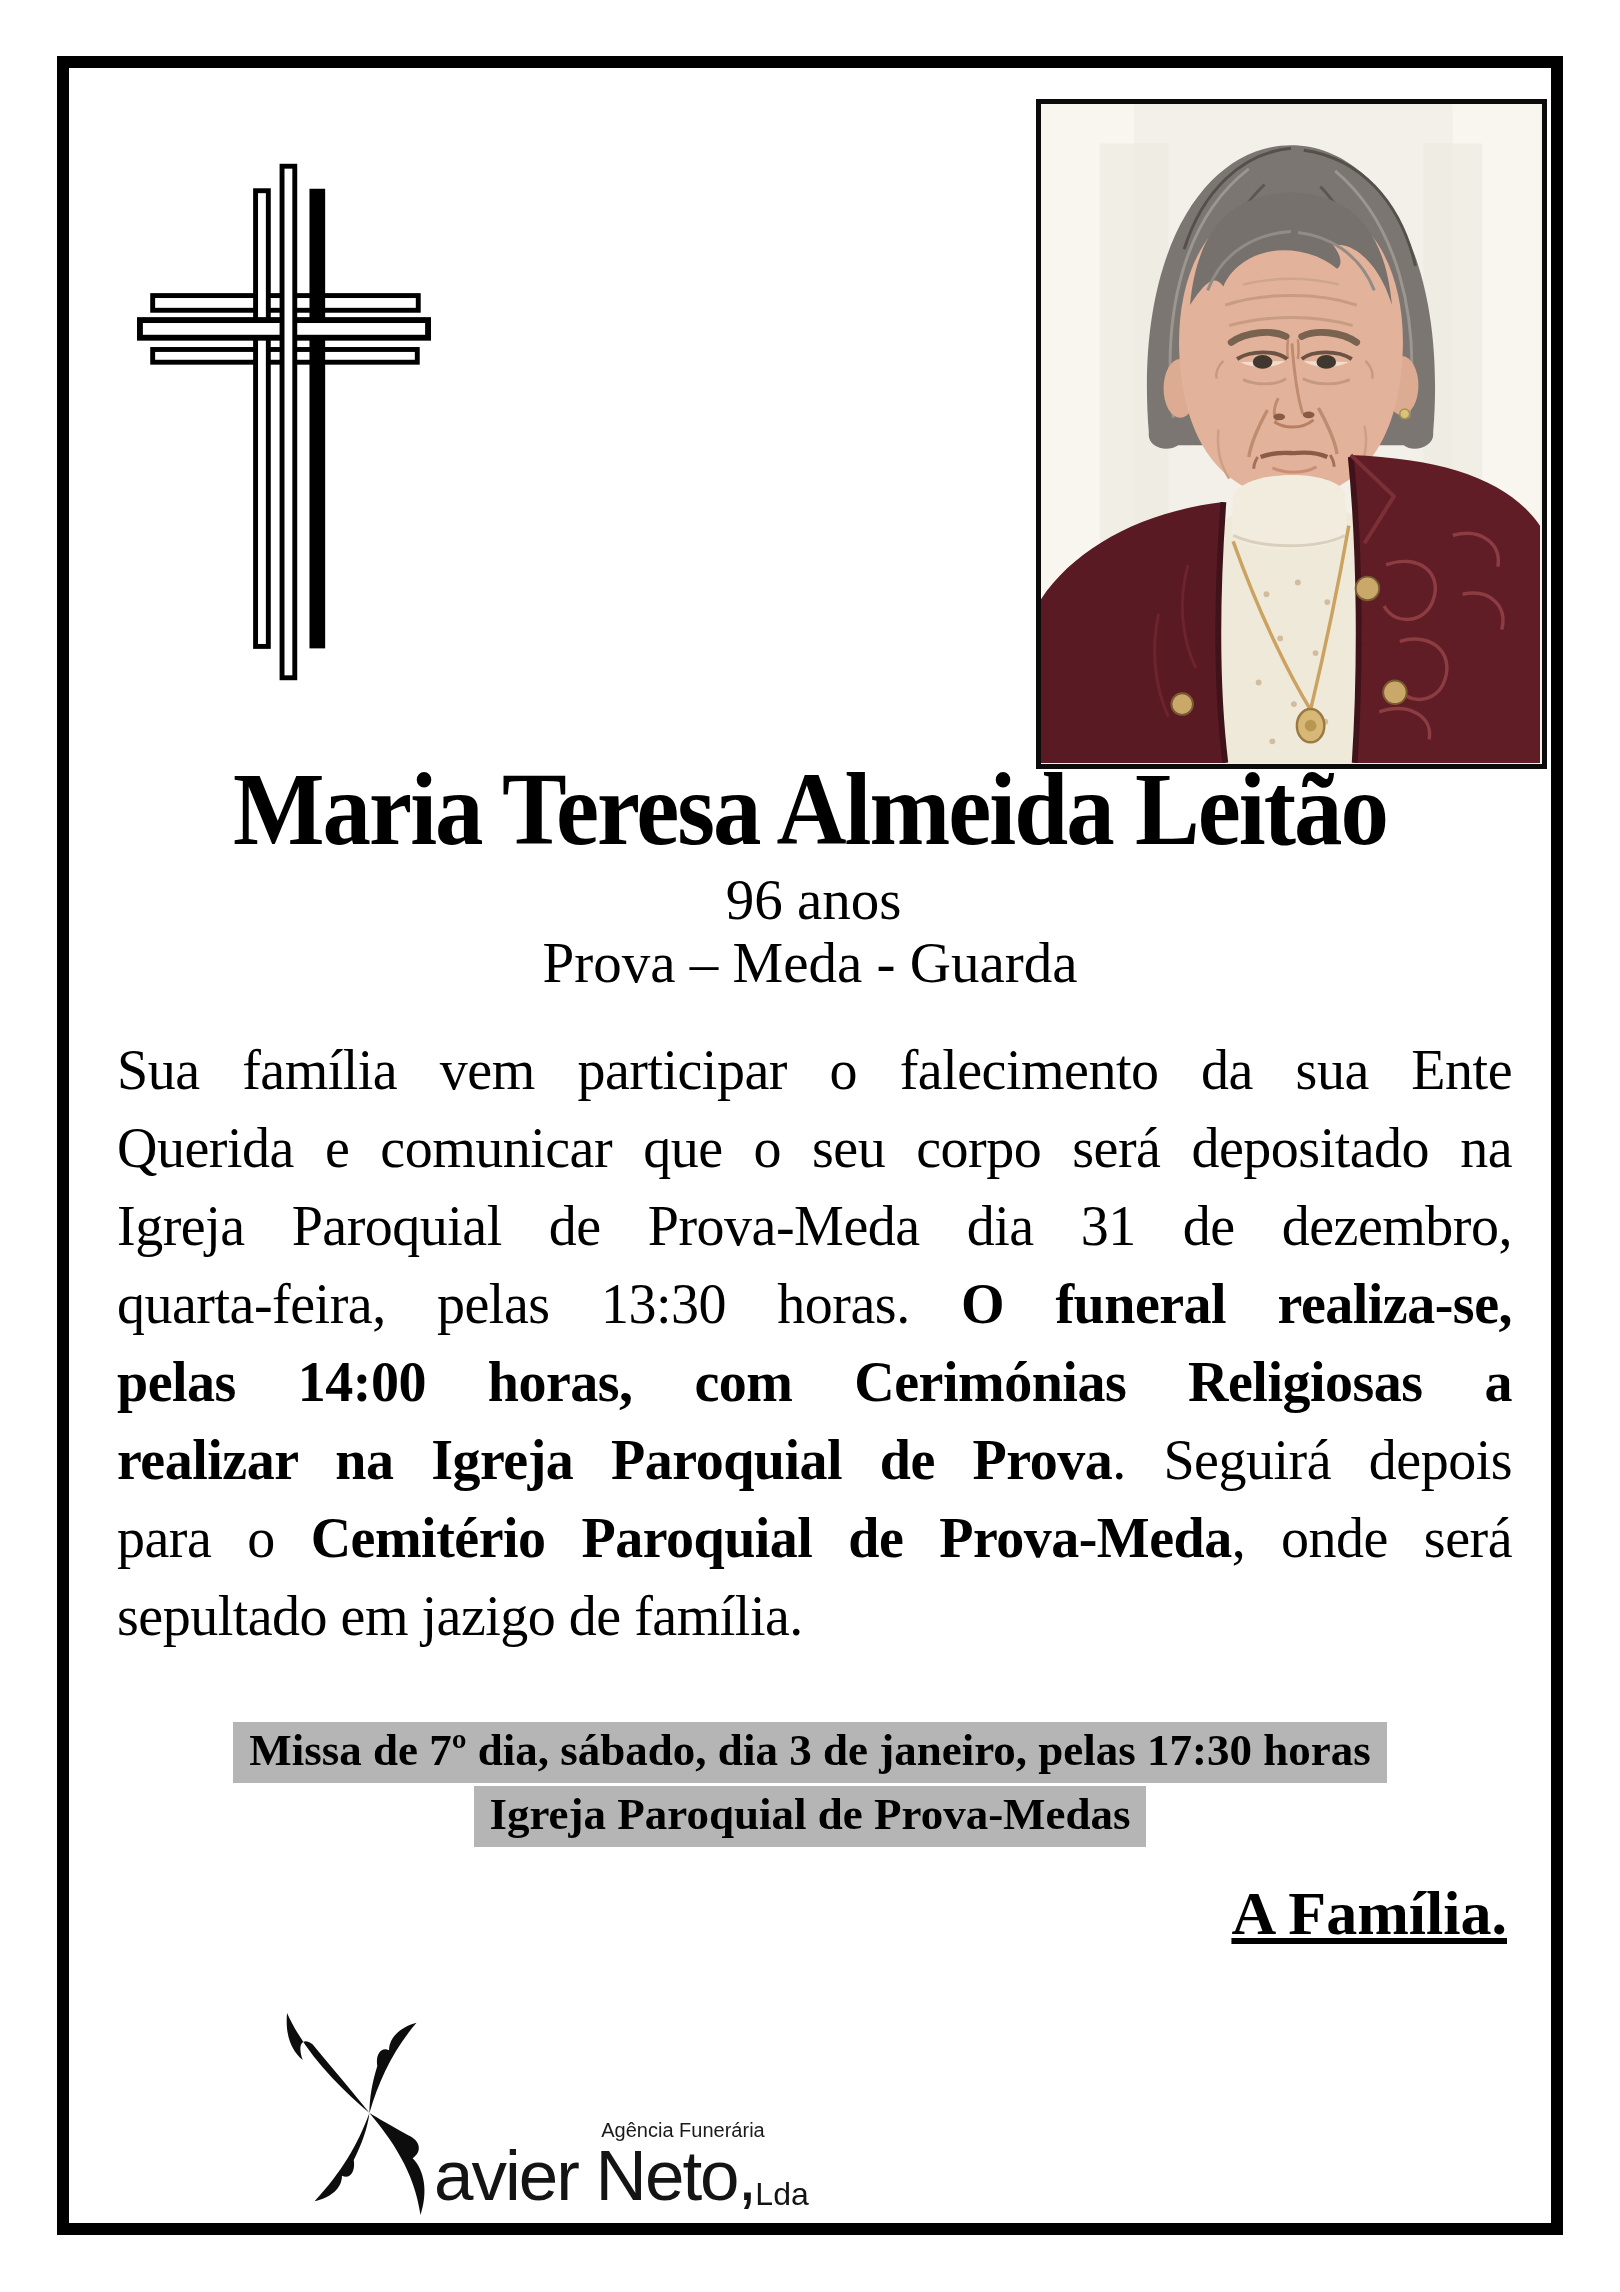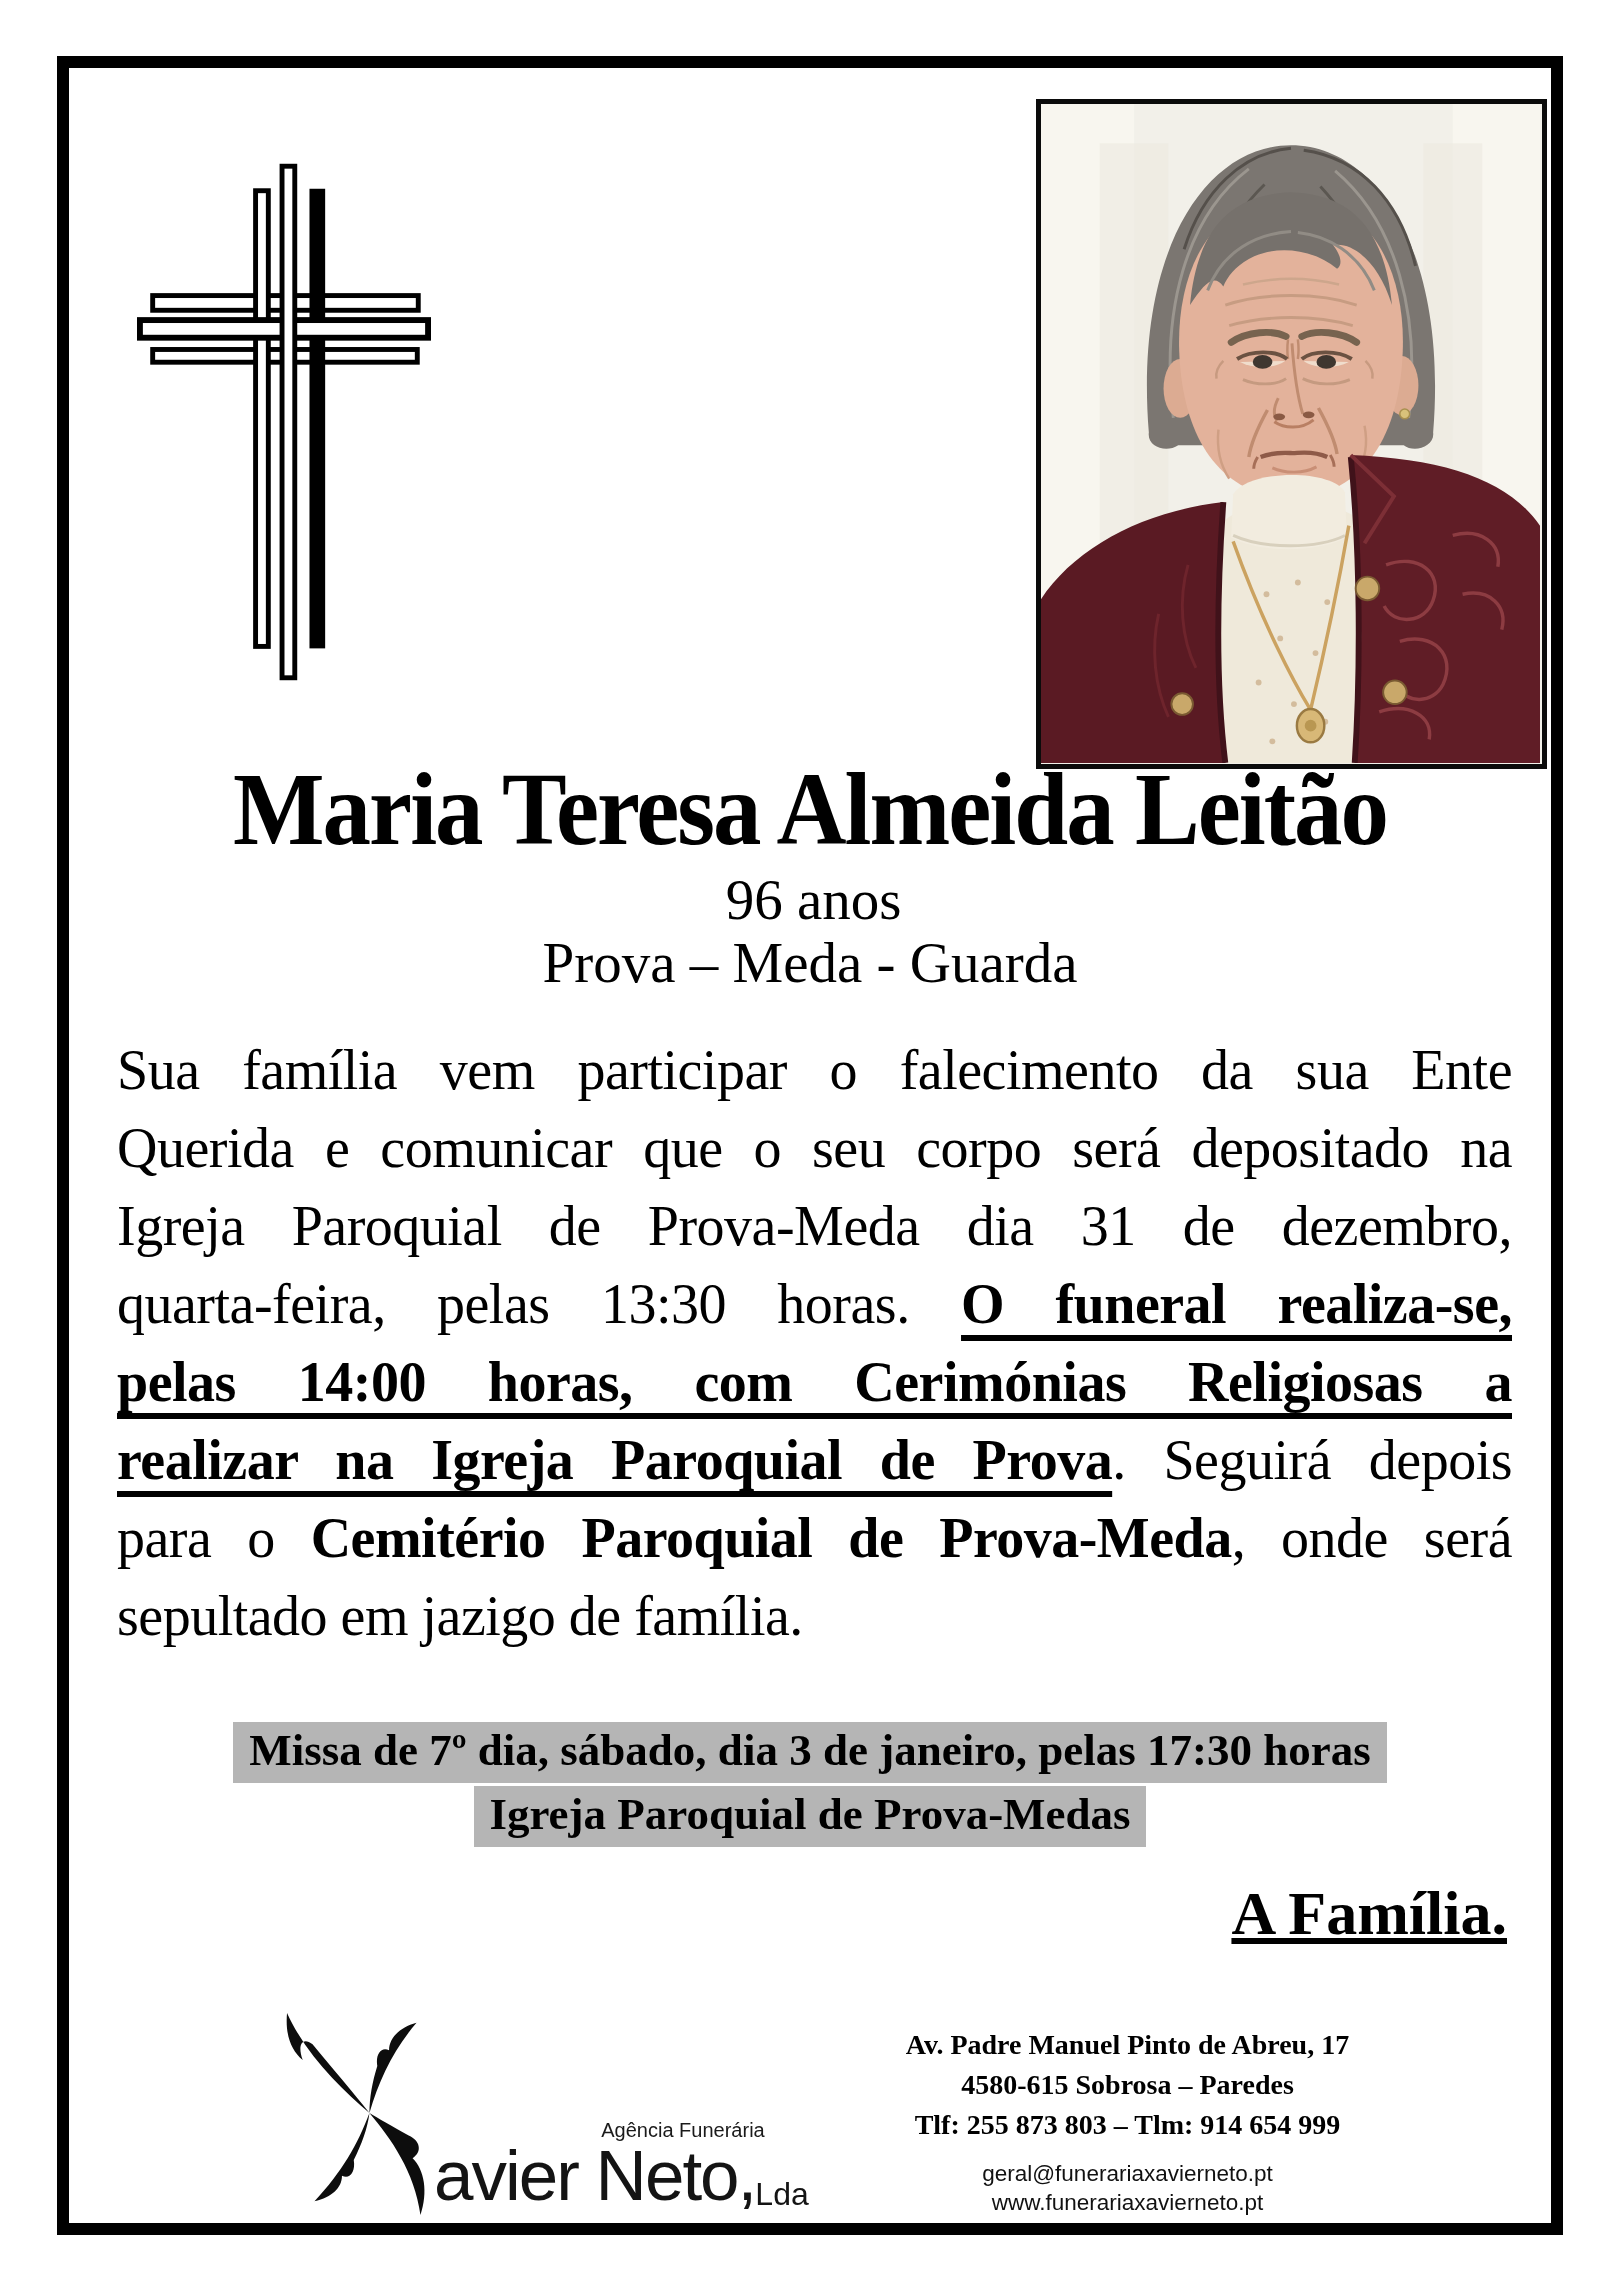--- a/index.html
+++ b/index.html
@@ -31,21 +31,21 @@
   }
   .subtitle1 { position: absolute; left:7px; right:0; top: 870px; text-align:center; font-size:57px; line-height:59px; }
   .subtitle2 { position: absolute; left:0; right:0; top: 933px; text-align:center; font-size:57px; line-height:59px; }
   .body-text {
     position: absolute; left: 117px; top: 1031px; width: 1395px;
     font-size: 56px; letter-spacing: -0.5px;
   }
   .body-line { text-align: justify; text-align-last: justify; line-height: 78px; white-space: normal; }
   .body-line.no-justify { text-align: left; text-align-last: left; }
   .body-line span.b { font-weight: bold; }
-  .body-line span.u { text-decoration: underline; text-decoration-thickness: 5.9px; text-underline-offset: 11.8px; }
+  .body-line span.u { text-decoration-thickness: 5.9px; text-underline-offset: 11.8px; }
   .mass-block { position: absolute; left: 0; right: 0; top: 1722px; text-align: center; font-weight: bold; font-size: 45px; }
   .mass-line { margin: 0 0 2.9px 0; }
   .hl { display: inline-block; padding: 4.9px 15.7px 8.8px 15.7px; line-height: 1.05; }
   .signature { position: absolute; right: 113px; top: 1878px; font-size: 62px; font-weight: bold; text-decoration: underline; }
   .x-logo { position: absolute; left: 282px; top: 2011px; width: 169px; height: 206px; }
   .agency-type {
     position: absolute; left: 536px; top: 2119px; width: 294px; text-align: center;
     font-family: "Liberation Sans", sans-serif; font-size: 20px; color:#1a1a1a;
   }
   .agency-name {
@@ -217,22 +217,15 @@
         <path d="M88,104 C60,80 24,46 4,2 C2,24 8,40 20,50 C14,34 20,26 30,34 C50,58 72,84 88,104 Z"></path>
         <path d="M88,104 C98,70 112,40 136,12 C118,17 108,28 108,40 C100,36 94,44 96,56 C91,72 88,88 88,104 Z"></path>
         <path d="M88,104 C76,136 60,164 32,194 C50,190 60,180 60,168 C68,172 74,164 72,152 C80,136 86,120 88,104 Z"></path>
         <path d="M88,104 C110,130 134,164 140,208 C148,184 144,162 132,150 C142,144 140,132 128,127 C112,118 96,109 88,104 Z"></path>
       </g>
     </svg>
   </div>
   <div class="agency-type">Agência Funerária</div>
   <div class="agency-name"><span>avier Neto,</span><span class="lda">Lda</span></div>
 
-  <div class="address-block">
-    <div class="address-line">Av. Padre Manuel Pinto de Abreu, 17</div>
-    <div class="address-line">4580-615 Sobrosa – Paredes</div>
-    <div class="address-line">Tlf: 255 873 803 – Tlm: 914 654 999</div>
-    <div class="contact-line contact-gap">geral@funerariaxavierneto.pt</div>
-    <div class="contact-line">www.funerariaxavierneto.pt</div>
-  </div>
 
 </div>
 
 
 </body></html>

